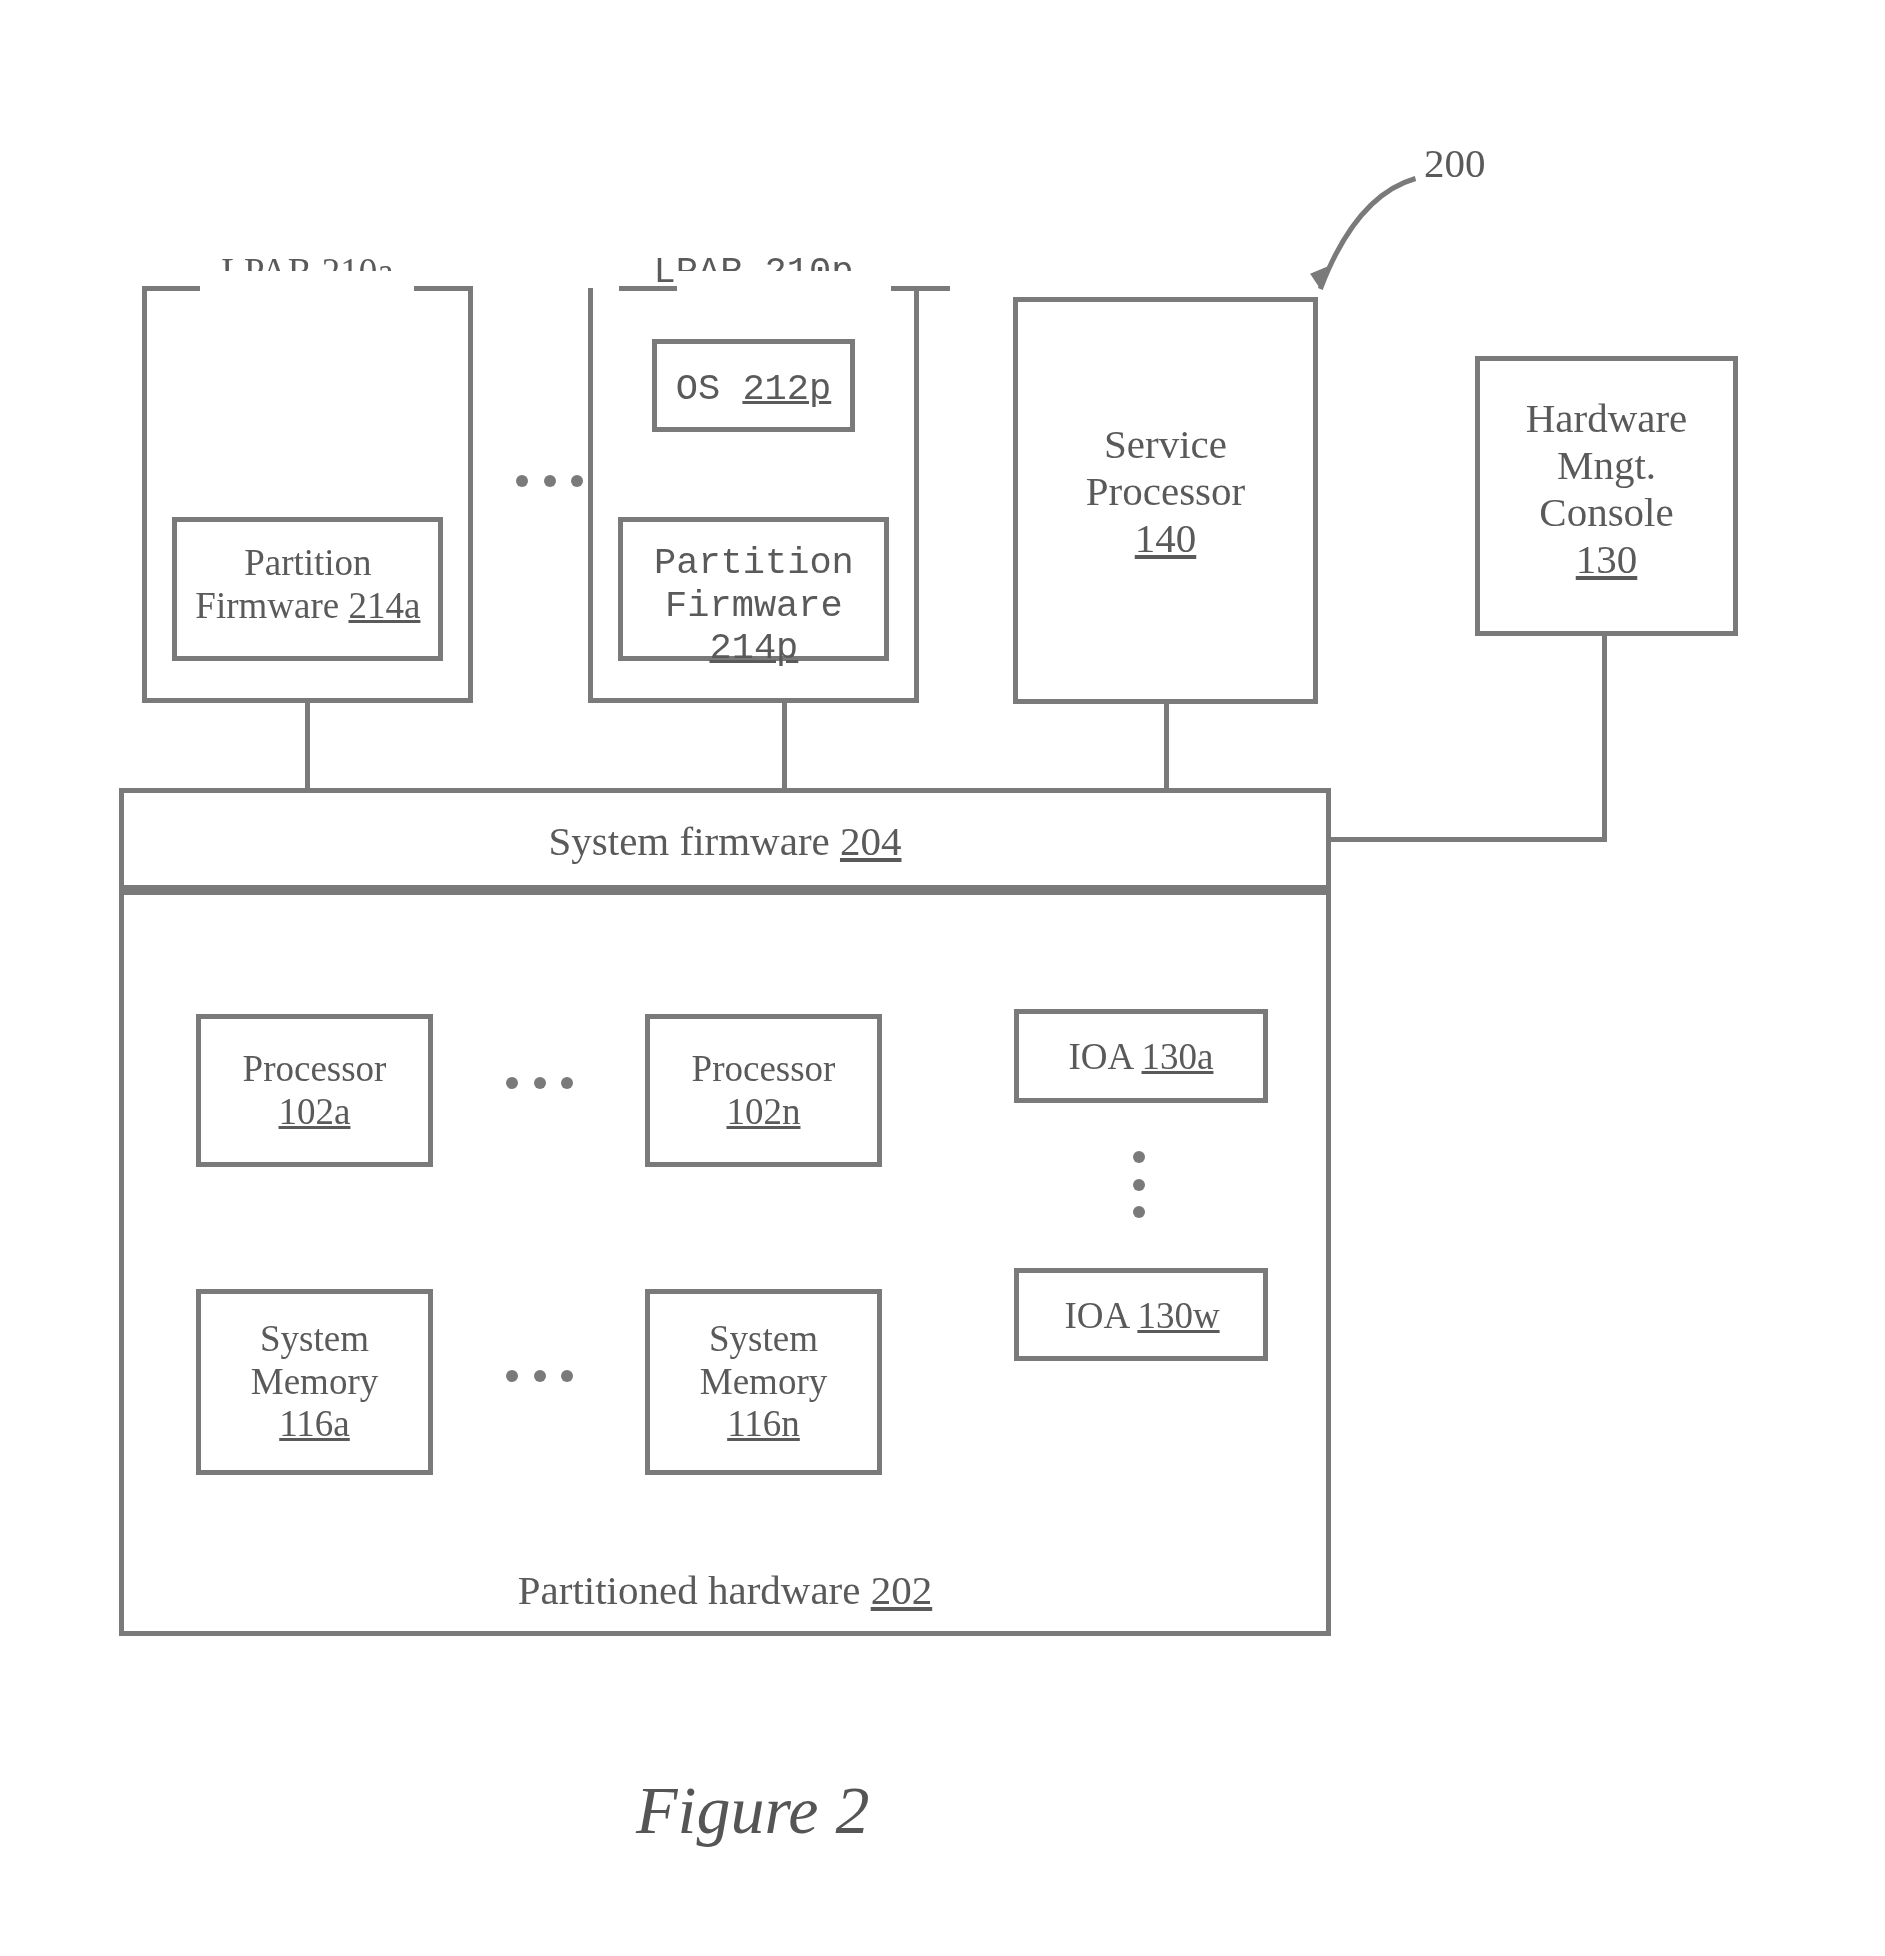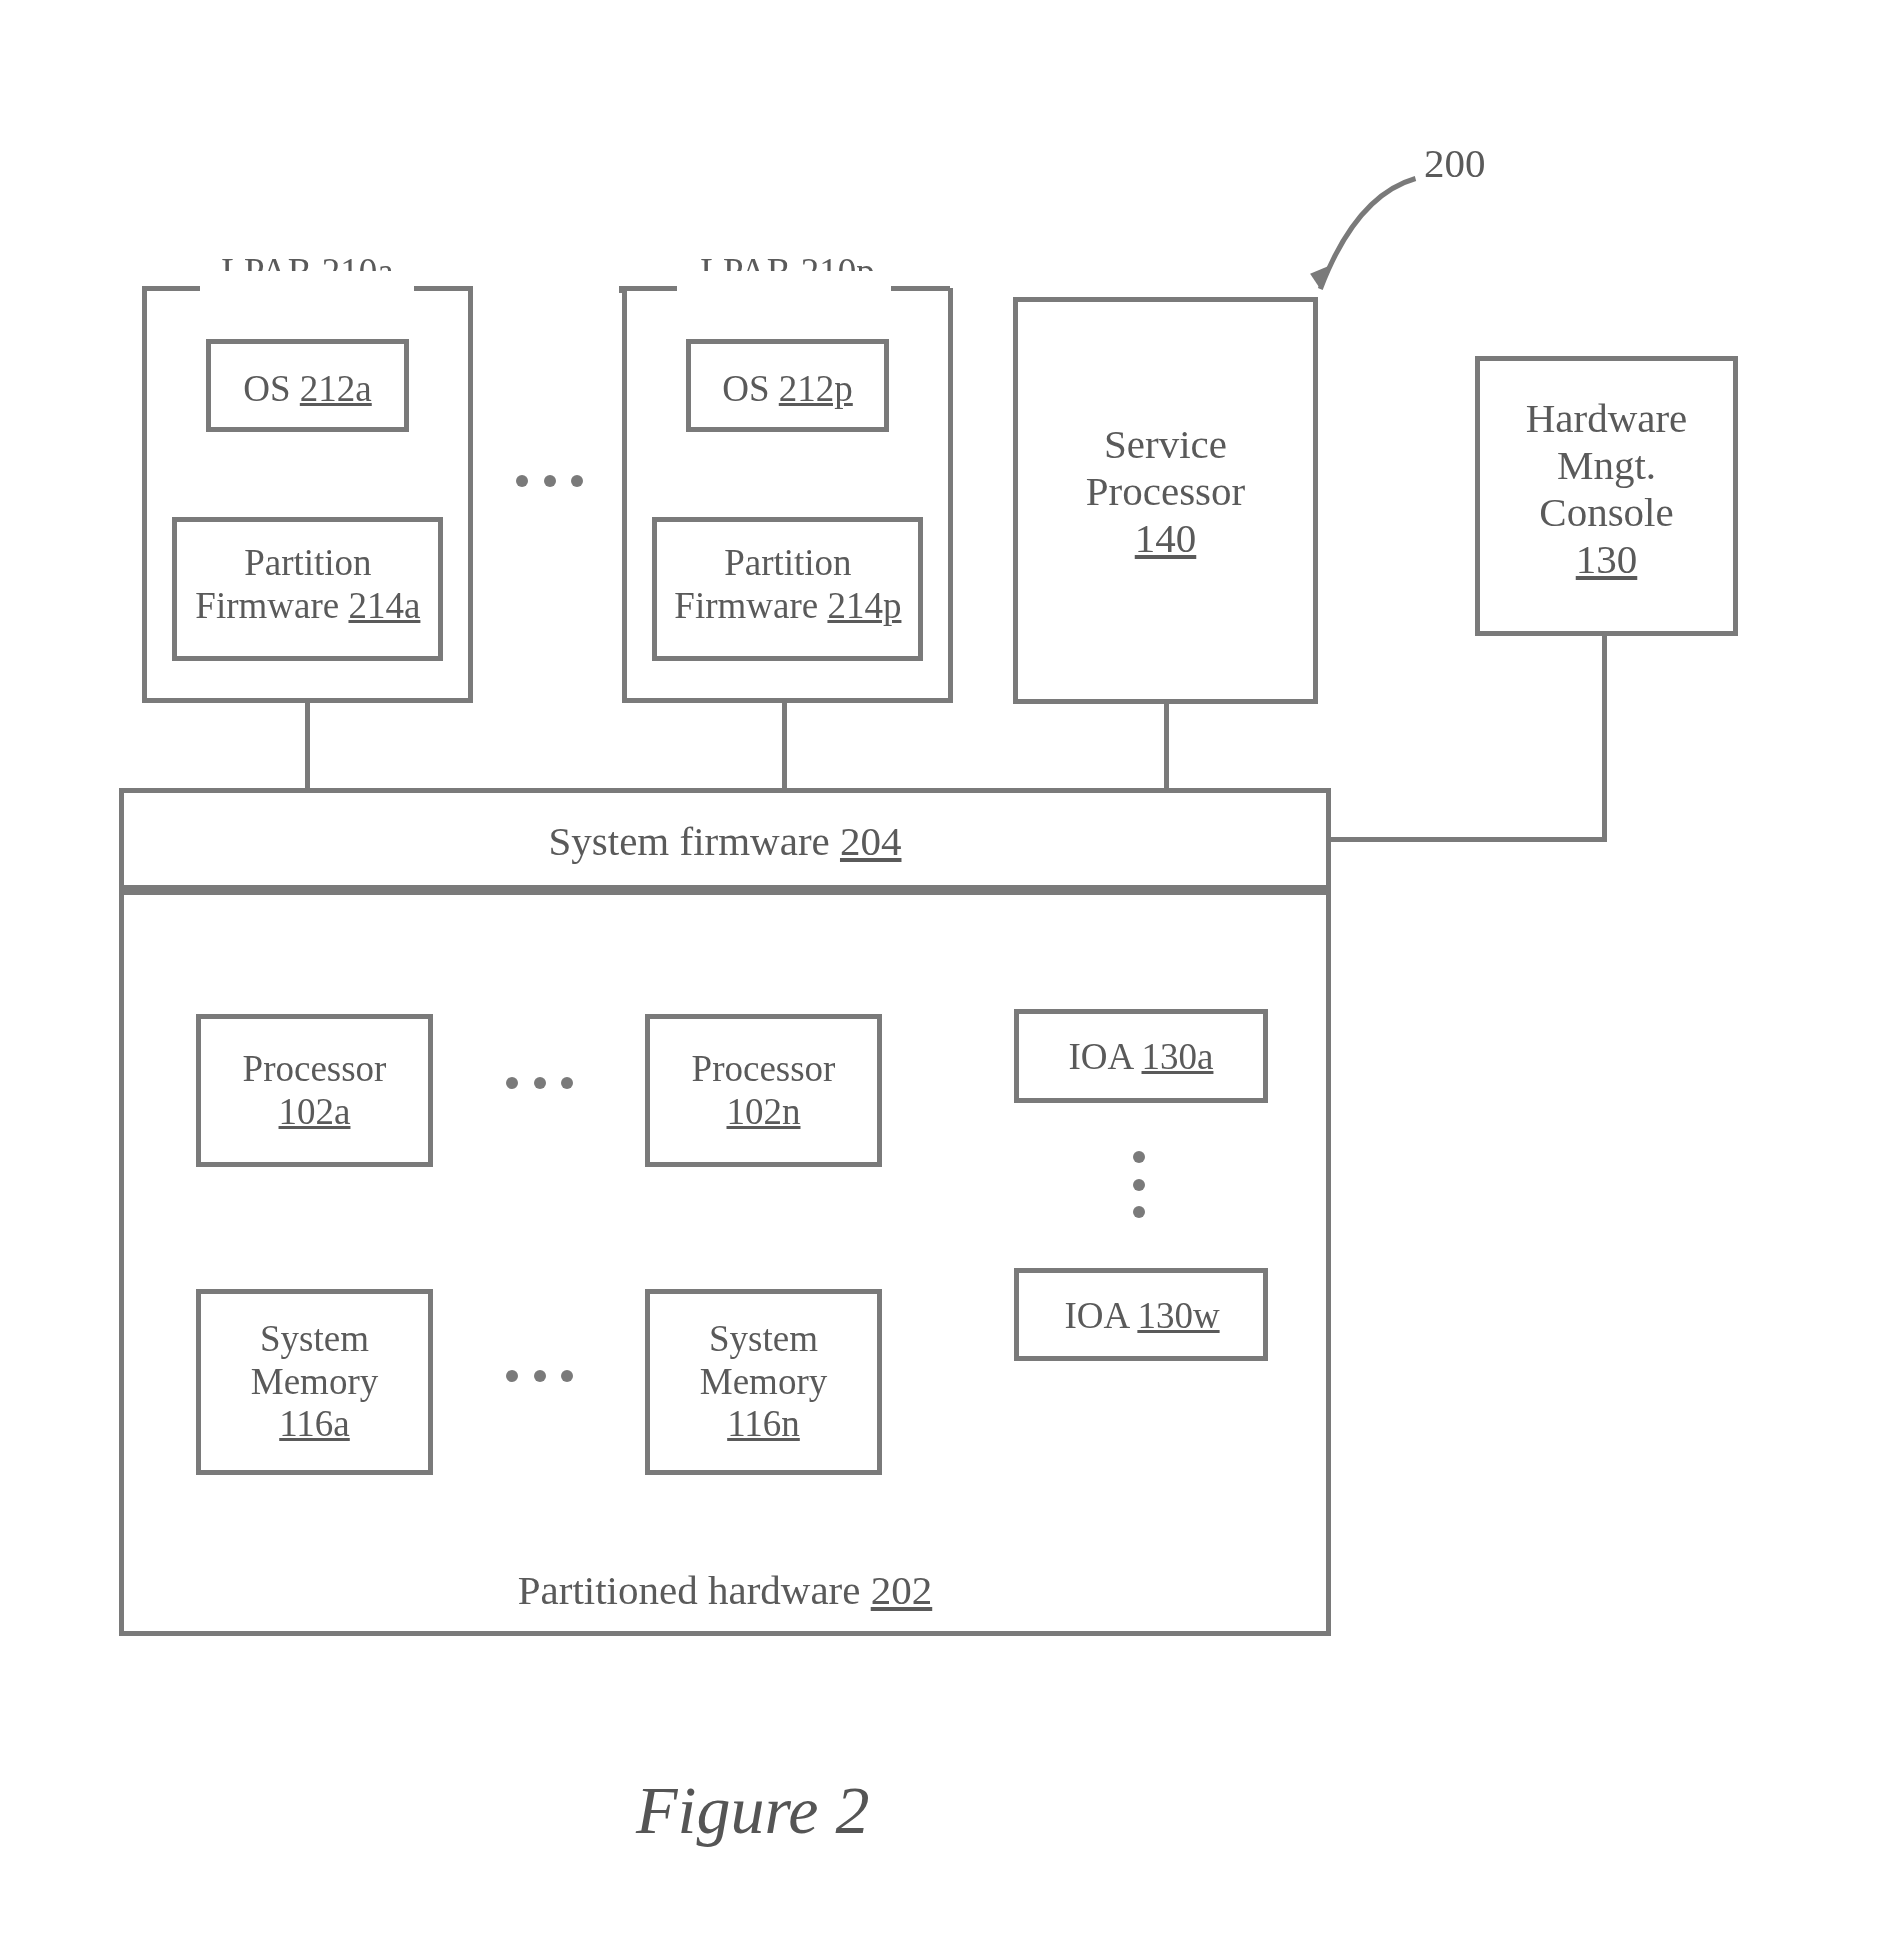--- a/index.html
+++ b/index.html
@@ -29,25 +29,20 @@
   </svg>
   <div class="label fs48" style="left:1424px;top:140px;"><span>200</span></div>
 
   <div class="leader" style="left:142px;top:288px;width:81px;"></div>
   <div class="leader" style="left:619px;top:288px;width:81px;"></div>
 
   <div class="box" style="left:142px;top:288px;width:331px;height:415px;border-top:none;">
     <div class="label fs44" style="left:0;right:0;top:-37px;">
       <span>LPAR </span><span class="under">210a</span>
     </div>
-    <div class="box" style="left:59px;top:51px;width:203px;height:93px;">
-      <div class="label fs44" style="left:0;right:0;top:24px;">
-        <span>OS </span><span class="under">212a</span>
-      </div>
-    </div>
     <div class="box" style="left:25.4px;top:229px;width:271px;height:144px;">
       <div class="label fs44" style="left:0;right:0;top:20.3px;">
         <span>Partition</span><br>
         <span>Firmware </span><span class="under">214a</span>
       </div>
     </div>
   </div>
 
   <div class="hline" style="left:142px;top:288px;width:0px;"></div>
   <div class="hline" style="left:223px;top:288px;width:0px;"></div>
@@ -62,21 +57,21 @@
   <div class="hline" style="left:142px;top:286px;width:0;"></div>
   <div class="hline" style="left:142px;top:286px;width:0;"></div>
   <div class="hline" style="left:142px;top:286px;width:0;"></div>
   <div class="hline" style="left:142px;top:286px;width:0;"></div>
 
   <div class="hline" style="left:142px;top:286px;width:0;"></div>
 
   <div class="hline" style="left:142px;top:286px;width:331px;"></div>
   <div style="position:absolute;left:200px;top:271px;width:214px;height:25.4px;background:#fff;"></div>
 
-  <div class="box" style="left:622px;top:288px;width:331px;height:415px;border-top:none;">
+  <div class="box" style="left:588px;top:288px;width:331px;height:415px;border-top:none;font-family:Liberation Mono, monospace;">
     <div class="label fs44" style="left:0;right:0;top:-37px;">
       <span>LPAR </span><span class="under">210p</span>
     </div>
     <div class="box" style="left:59px;top:51px;width:203px;height:93px;">
       <div class="label fs44" style="left:0;right:0;top:24px;">
         <span>OS </span><span class="under">212p</span>
       </div>
     </div>
     <div class="box" style="left:25.4px;top:229px;width:271px;height:144px;">
       <div class="label fs44" style="left:0;right:0;top:20.3px;">

